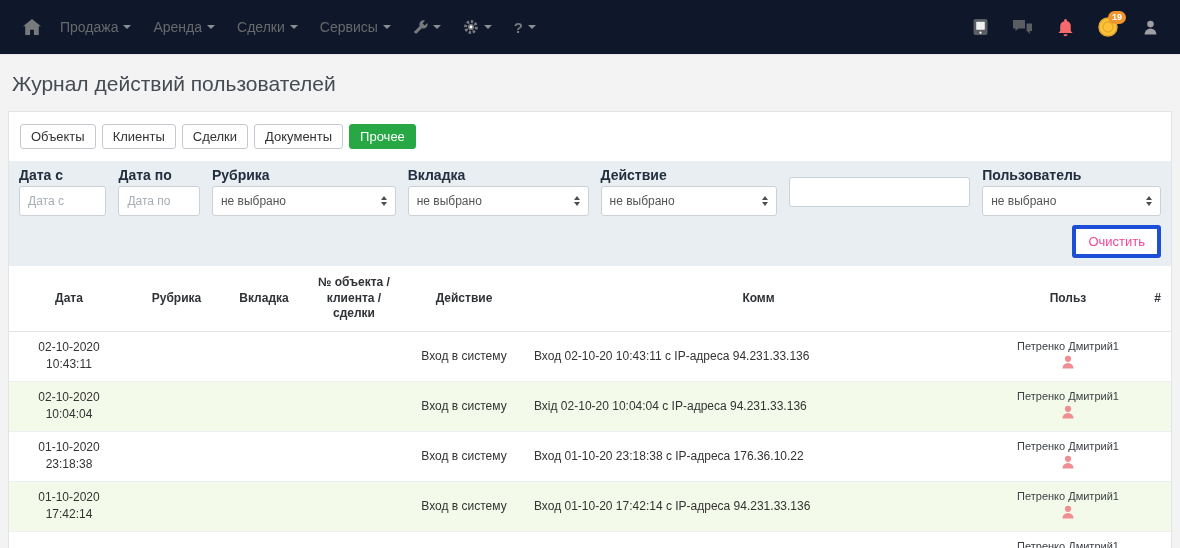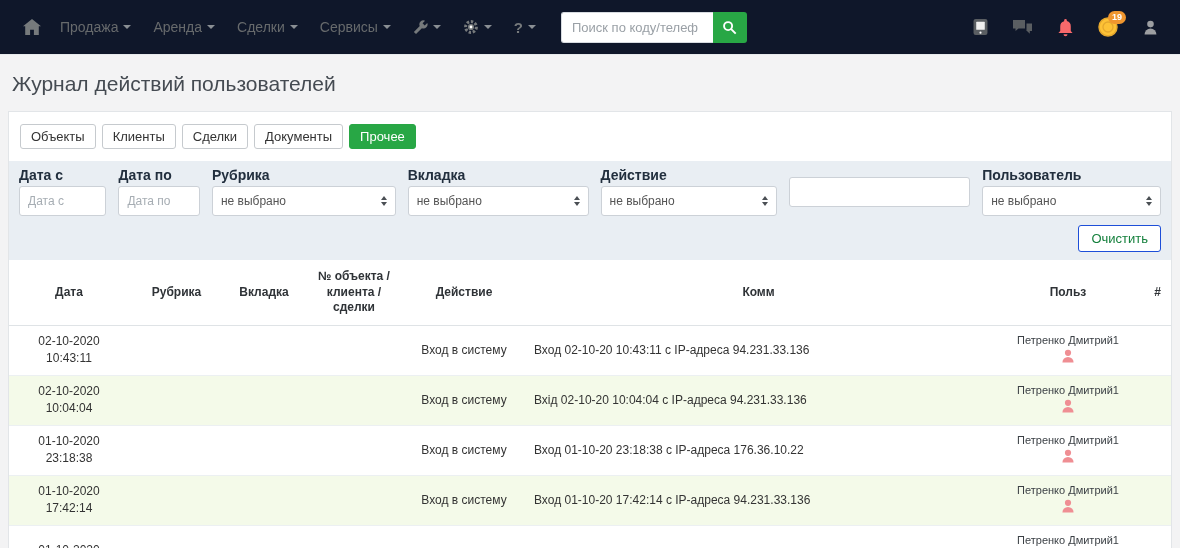--- a/index.html
+++ b/index.html
@@ -68,21 +68,21 @@
     border-bottom:4px solid #4a4f54;}
   .tri-down{width:0;height:0;border-left:3.5px solid transparent;border-right:3.5px solid transparent;
     border-top:4px solid #4a4f54;}
   .w-datefrom{width:88px;}  .w-dateto{width:82px;}
   .w-rubric{width:185px;}   .w-tab{width:182px;}
   .w-action{width:178px;}   .w-num{width:182px;}
   .w-user{width:180px;}
   .filters-buttons{display:flex;justify-content:flex-end;gap:10px;margin-top:9px;}
   .btn-filter{background:var(--accent-green);color:#fff;border:1px solid var(--accent-green);
     border-radius:3px;padding:5px 12px;font-size:13px;cursor:pointer;font-family:inherit;}
-  .btn-clear{background:#fff;color:#15803d;border:1px solid #1d4ed8;border-radius:3px;
+  .btn-clear{background:#fff;color:#ec4899;border:4px solid #1d4ed8;border-radius:3px;
     padding:5px 12px;font-size:13px;cursor:pointer;font-family:inherit;}
   
   table{width:100%;border-collapse:collapse;font-size:12px;}
   thead th{font-weight:bold;color:#2f3337;padding:9px 6px;text-align:center;
     border-bottom:1px solid #dfe3e6;font-size:12px;line-height:1.3;vertical-align:middle;}
   th.col-date{width:120px;} th.col-rubric{width:95px;} th.col-tab{width:80px;}
   th.col-object{width:100px;} th.col-action{width:120px;}
   th.col-user{width:150px;} th.col-num{width:28px;text-align:right;padding-right:10px;}
   tbody td{padding:6px;border-bottom:1px solid #ecf0f2;vertical-align:middle;color:#333;
     height:50px;}
@@ -132,29 +132,20 @@
         <circle cx="8" cy="8" r="5.4" fill="none" stroke="#767a7c" stroke-width="3" stroke-dasharray="2.4 1.7"></circle>
         <circle cx="8" cy="8" r="3.1" fill="#767a7c"></circle>
         <circle cx="8" cy="8" r="1.4" fill="#fff"></circle>
       </svg>
     <span class="caret"></span>
   </div>
   <div class="nav-item">
     <span class="help-q">?</span>
     <span class="caret"></span>
   </div>
-  <div class="nav-search">
-    <input placeholder="Поиск по коду/телеф" style="">
-    <button>
-      <svg width="15" height="15" viewBox="0 0 16 16">
-          <circle cx="6.5" cy="6.5" r="4.3" fill="none" stroke="#fff" stroke-width="2"></circle>
-          <line x1="9.8" y1="9.8" x2="14.6" y2="14.6" stroke="#fff" stroke-width="2"></line>
-        </svg>
-    </button>
-  </div>
   <div class="nav-right">
     <span class="nav-icon">
       <svg width="15" height="18" viewBox="0 0 14 16">
           <rect x="0.5" y="0.5" width="13" height="15" rx="2" fill="#5a5e62"></rect>
           <rect x="3" y="3" width="8" height="7.5" rx="0.5" fill="#fff" opacity="0.9"></rect>
           <circle cx="7" cy="13.3" r="1" fill="#fff"></circle>
         </svg>
     </span>
     <span class="nav-icon">
       <svg width="21" height="17" viewBox="0 0 21 17">

